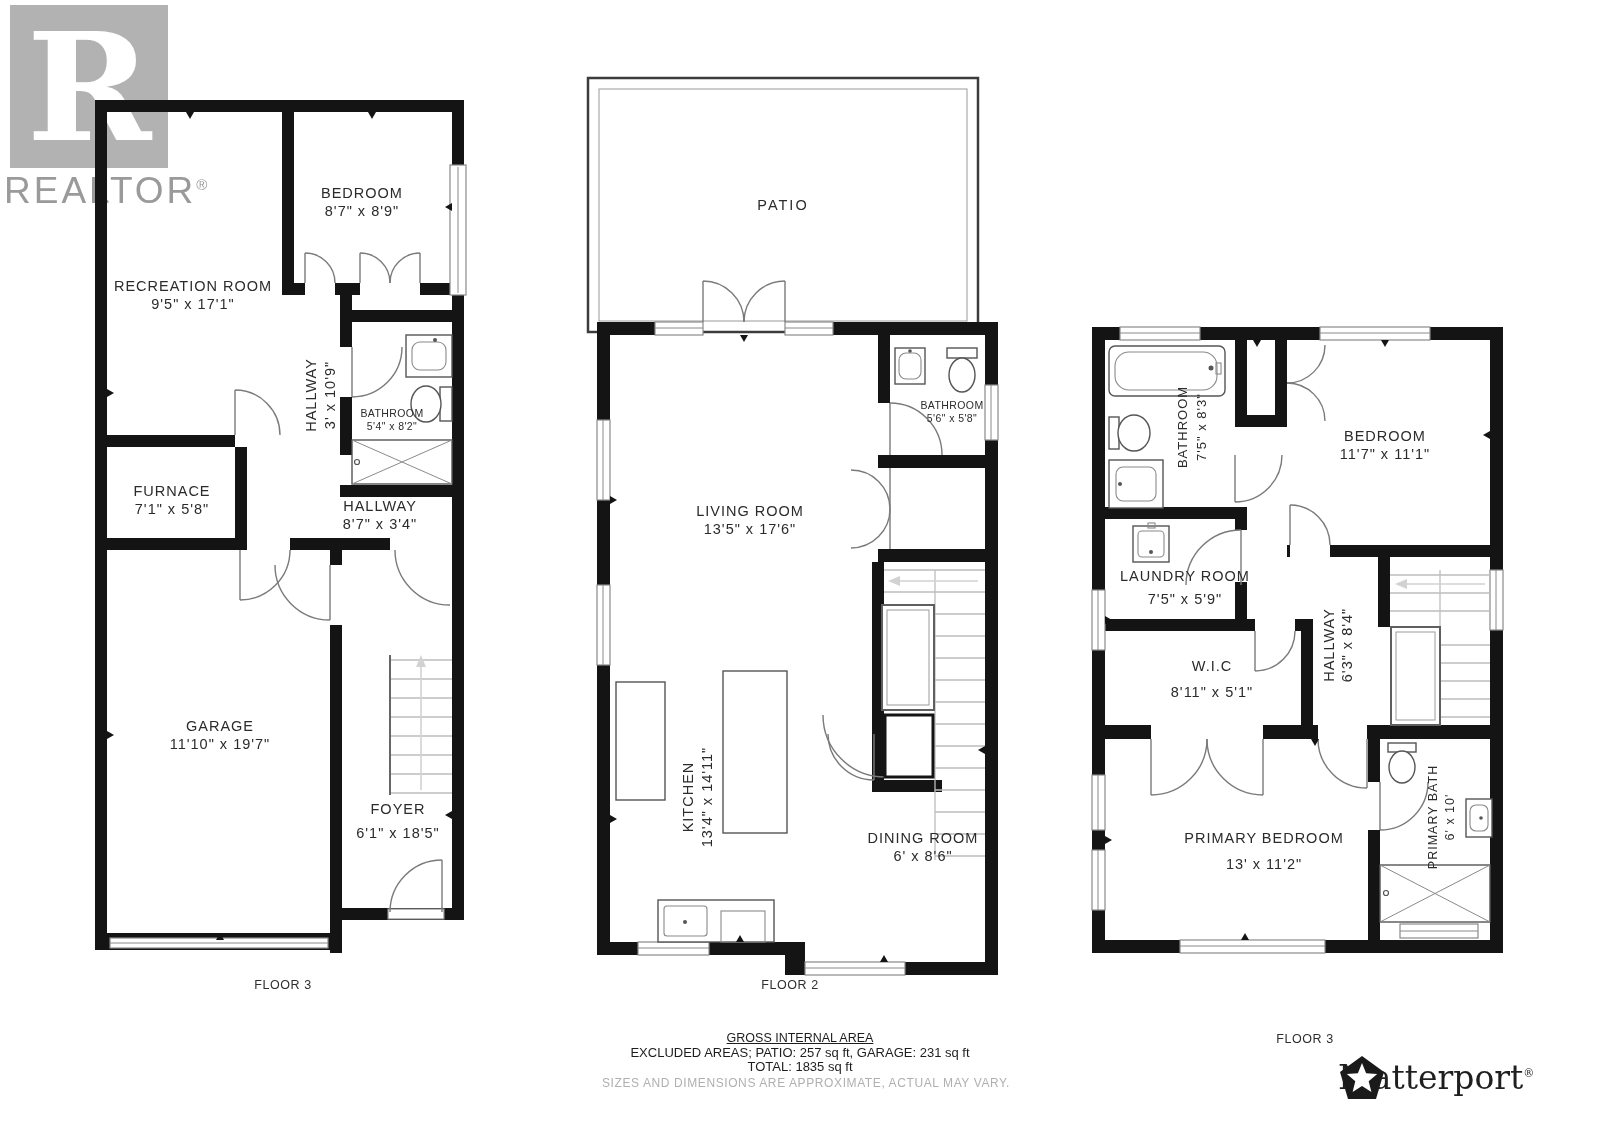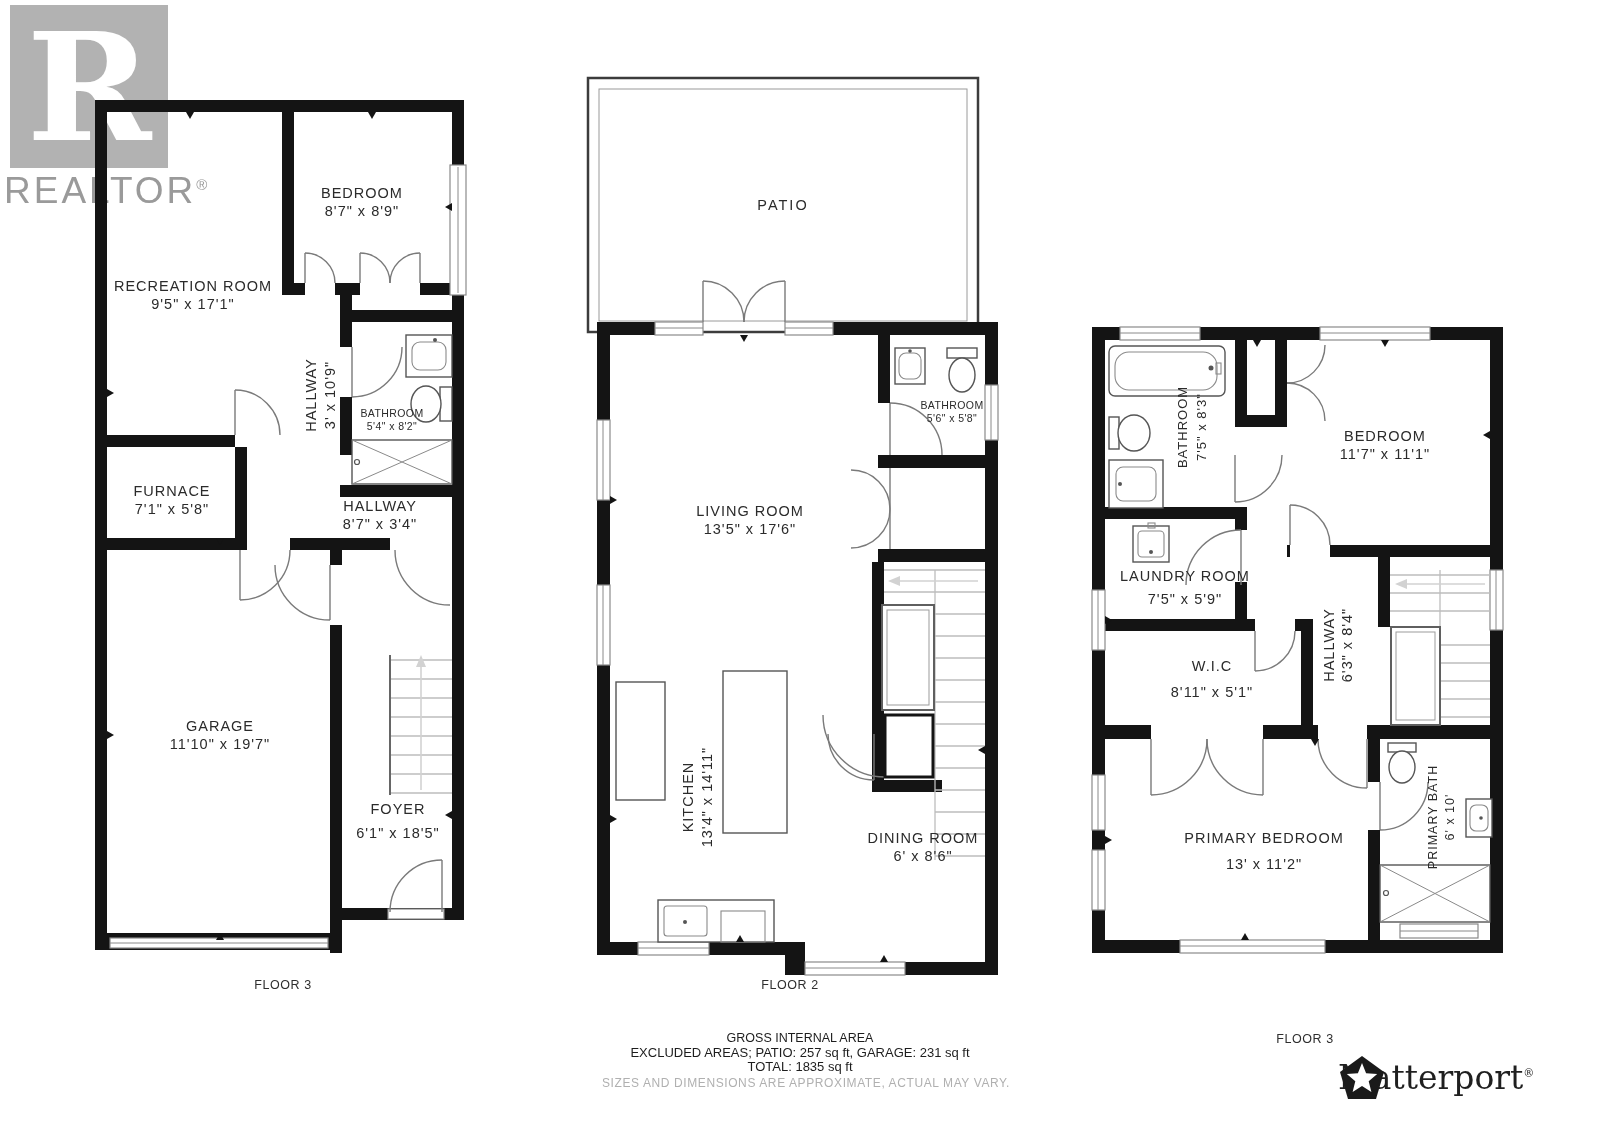--- a/index.html
+++ b/index.html
@@ -37,21 +37,21 @@
   .garrow{stroke:#d2d2d2;stroke-width:1.6;}
   .garrowhead{fill:#d2d2d2;}
   .patio-outer{fill:none;stroke:#3c3c3c;stroke-width:2.5;}
   .patio-inner{fill:none;stroke:#9a9a9a;stroke-width:1;}
   
   .floor-label{position:absolute;width:140px;text-align:center;font-size:12.5px;
       color:#2e2e2e;letter-spacing:.6px;}
   
   #summary{position:absolute;left:0;right:0;top:1031px;text-align:center;color:#1d1d1d;}
   #summary .l{font-size:13px;line-height:14.6px;}
-  #summary .title{font-size:12.5px;}
+  #summary .title{font-size:12.5px;text-decoration:underline;}
   #summary .disc{font-size:12px;color:#b0b0b0;letter-spacing:.6px;margin-top:1px;padding-left:12px;}
   
   #matterport{position:absolute;left:1338px;top:1058px;display:flex;align-items:center;gap:10px;}
   #matterport .mp-word{font-family:"DejaVu Serif",serif;font-size:33px;color:#1f1f1f;}
   #matterport sup{font-size:11px;}
   #mls{position:absolute;left:1380px;top:1160px;width:218px;text-align:right;
       font-size:14px;color:#b8b8b8;}
 </style>
 </head>
 <body>

